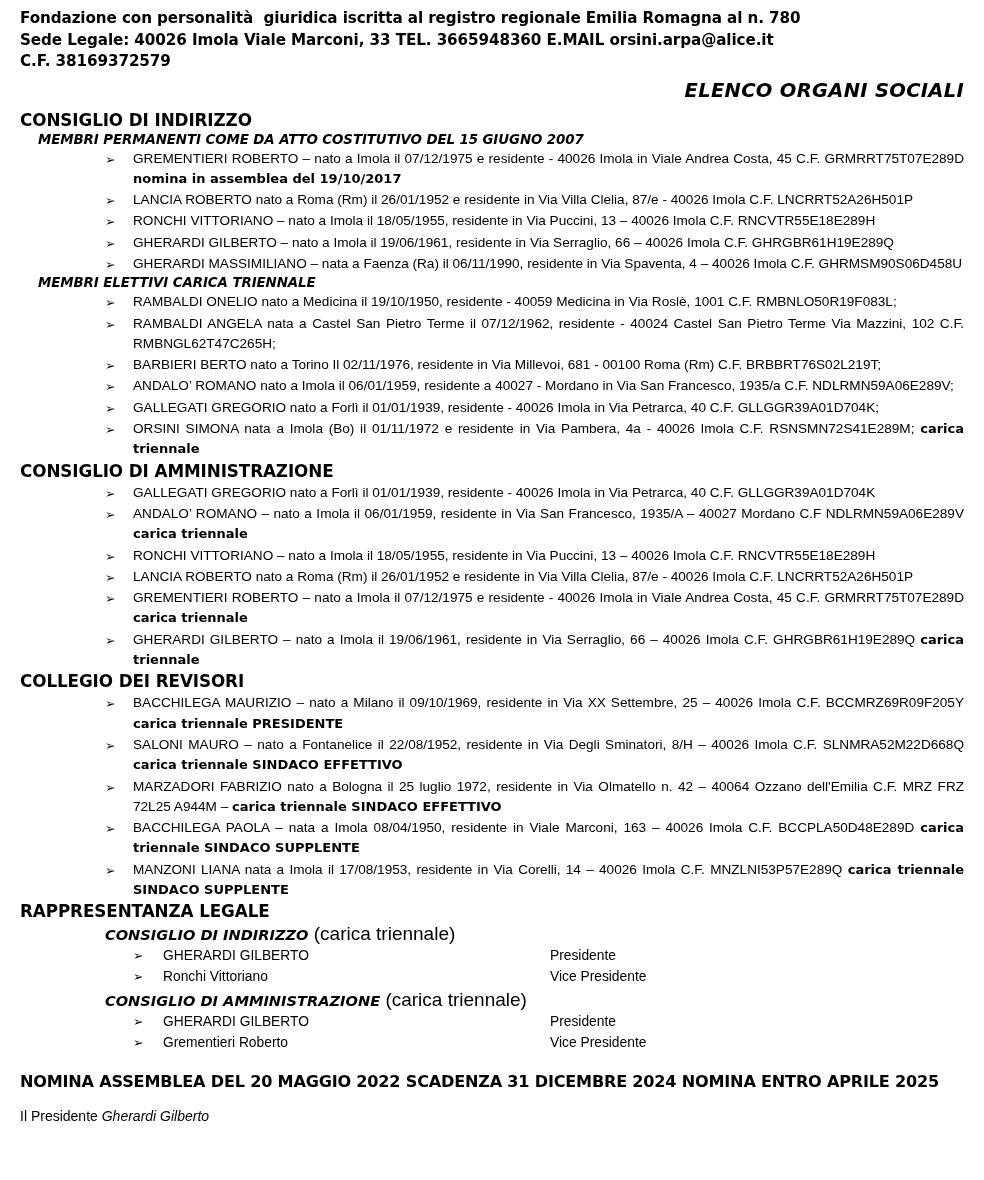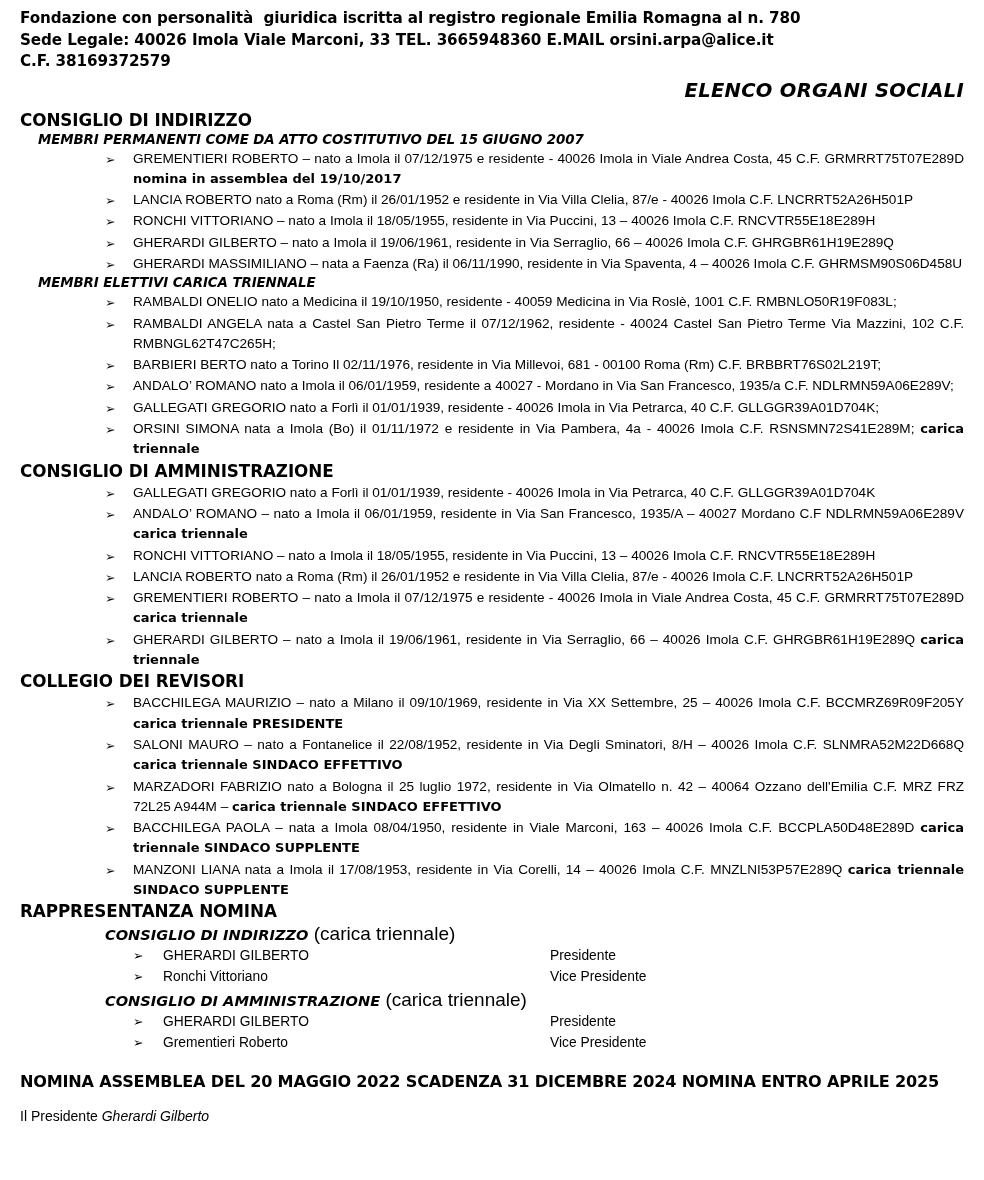--- a/index.html
+++ b/index.html
@@ -205,21 +205,21 @@
 
   <div class="section-head">COLLEGIO DEI REVISORI</div>
   <ul class="blist">
     <li><span class="body">BACCHILEGA MAURIZIO – nato a Milano il 09/10/1969, residente in Via XX Settembre, 25 – 40026 Imola C.F. BCCMRZ69R09F205Y </span><span class="bold">carica triennale  PRESIDENTE</span></li>
     <li><span class="body">SALONI MAURO – nato a Fontanelice il 22/08/1952, residente in Via Degli Sminatori, 8/H – 40026 Imola C.F. SLNMRA52M22D668Q </span><span class="bold">carica triennale SINDACO EFFETTIVO</span></li>
     <li><span class="body">MARZADORI FABRIZIO nato a Bologna  il 25 luglio 1972, residente in Via Olmatello n. 42 – 40064 Ozzano dell'Emilia  C.F. MRZ FRZ 72L25 A944M – </span><span class="bold">carica triennale SINDACO EFFETTIVO</span></li>
     <li><span class="body">BACCHILEGA PAOLA – nata a Imola 08/04/1950, residente in Viale Marconi, 163 – 40026 Imola C.F. BCCPLA50D48E289D </span><span class="bold">carica triennale SINDACO SUPPLENTE</span></li>
     <li><span class="body">MANZONI LIANA nata a Imola il 17/08/1953, residente in Via Corelli, 14 – 40026 Imola C.F. MNZLNI53P57E289Q </span><span class="bold">carica triennale SINDACO SUPPLENTE</span></li>
   </ul>
 
-  <div class="section-head">RAPPRESENTANZA NOMINA</div>
+  <div class="section-head">RAPPRESENTANZA LEGALE</div>
 
   <div class="rep-group-head">
     <span class="ital">CONSIGLIO DI INDIRIZZO</span><span class="plain"> (carica triennale)</span>
   </div>
   <ul class="replist">
     <li><span>GHERARDI GILBERTO</span><span class="role">Presidente</span></li>
     <li><span>Ronchi Vittoriano</span><span class="role">Vice Presidente</span></li>
   </ul>
 
   <div class="rep-group-head">

